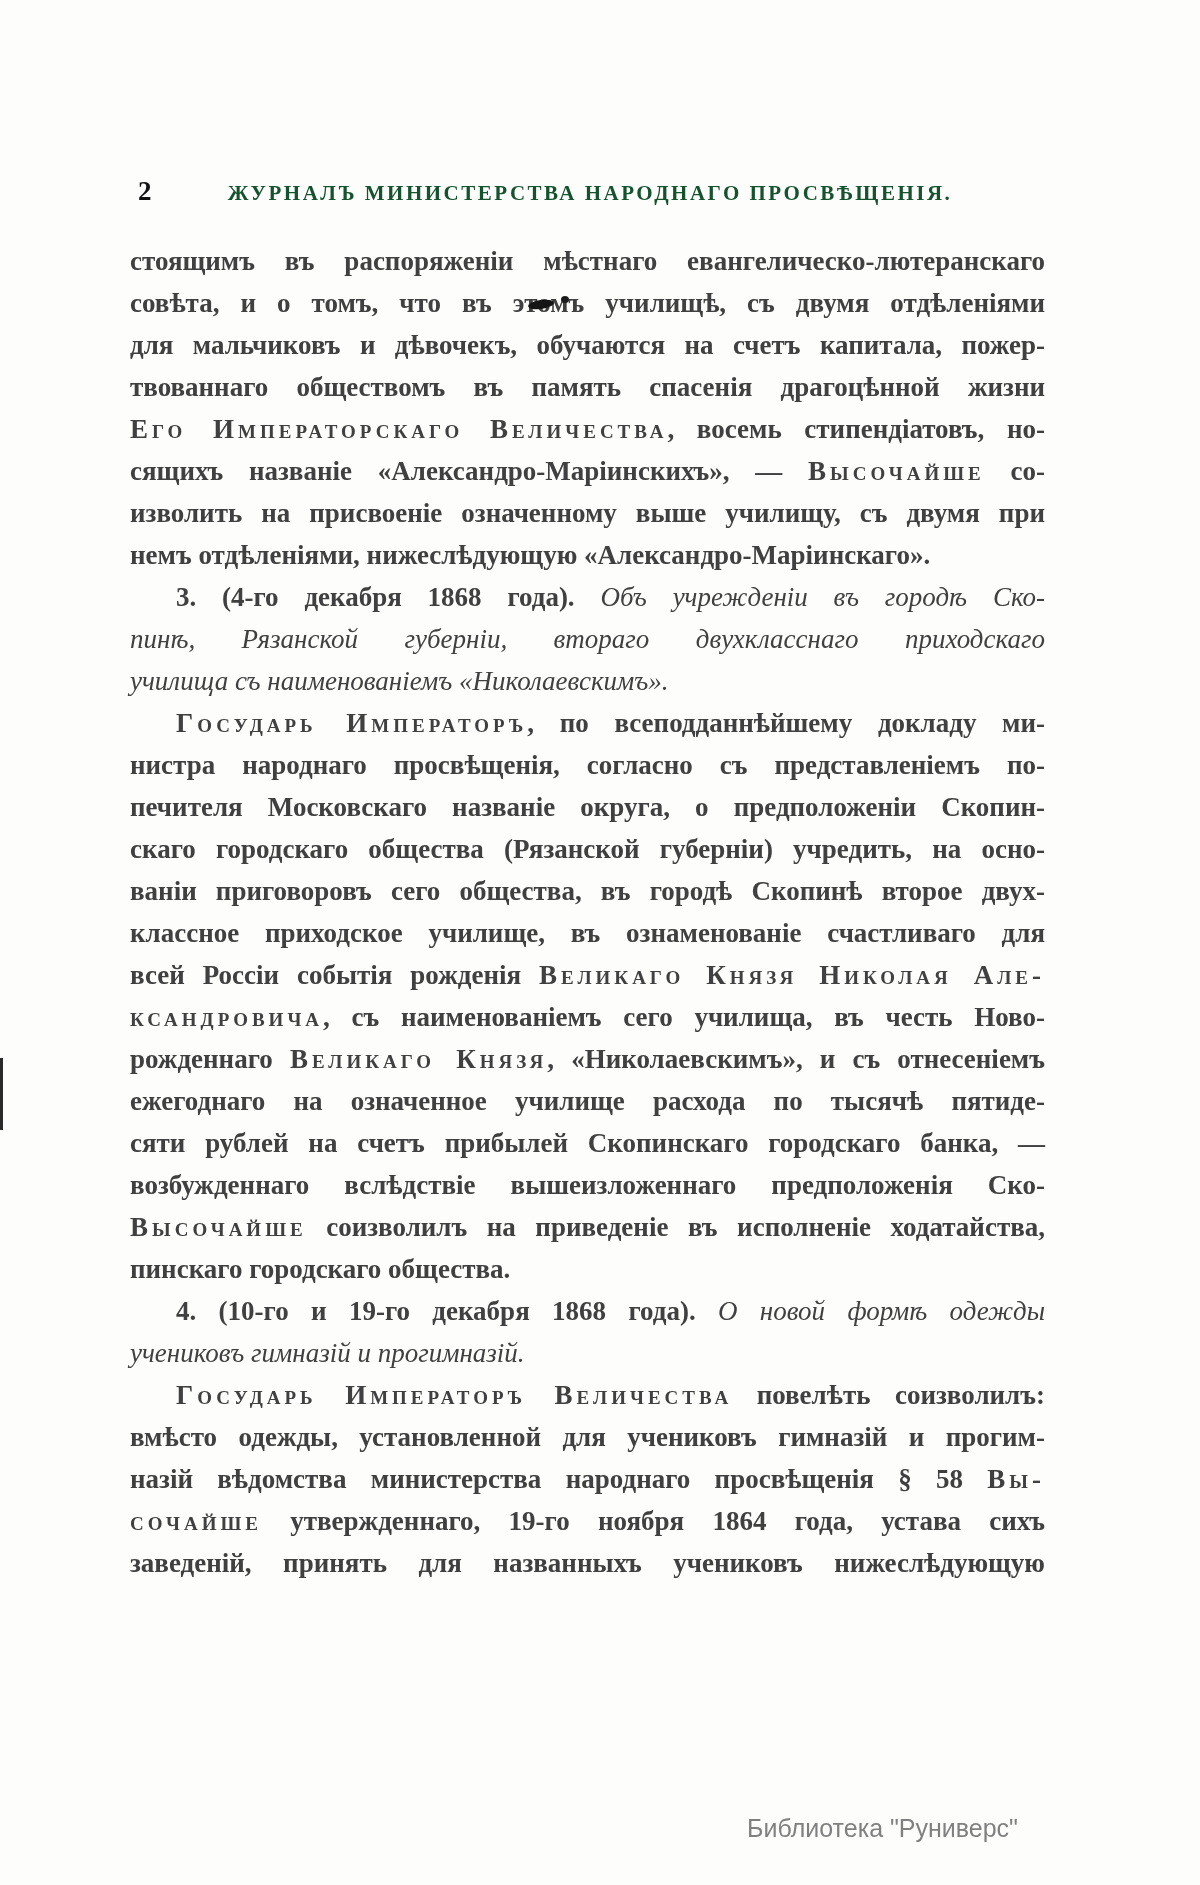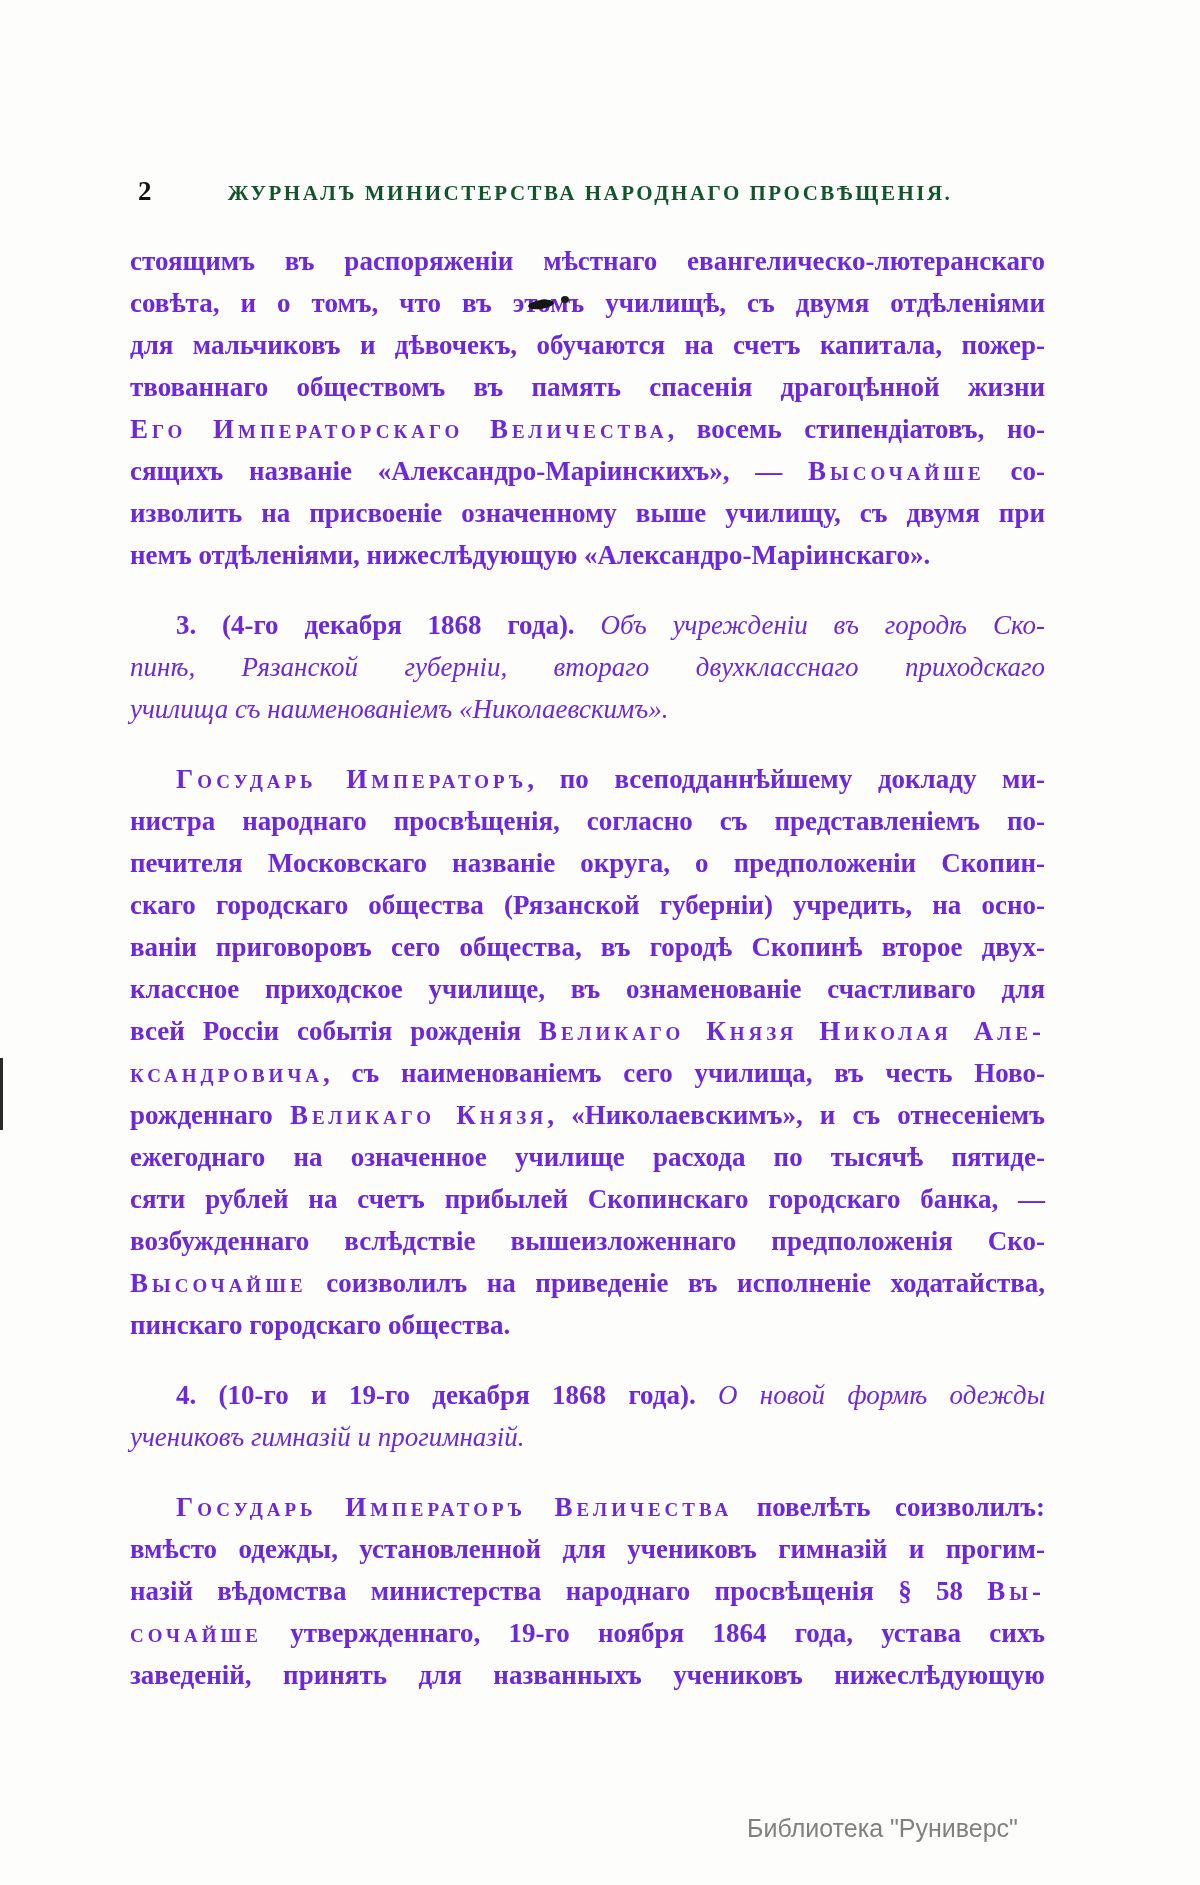--- a/index.html
+++ b/index.html
@@ -29,24 +29,24 @@
     letter-spacing: 2.5px;
     white-space: nowrap;
     color: #14532d;
   }
   .textbody {
     position: absolute;
     left: 130px;
     top: 240px;
     width: 915px;
   }
-  .block + .block { margin-top: 28px; }
+  .block + .block { }
   .tline {
     font: bold 27px/42px "Liberation Serif", serif;
-    color: #6d28d9;
+    color: #404040;
     text-align: justify;
   }
   .tline.j { text-align-last: justify; }
   .tline.ind { text-indent: 46px; }
   .sc { font-variant: small-caps; letter-spacing: 4px; }
   .it { font-style: italic; font-weight: normal; }
   .watermark {
     position: absolute;
     top: 1814px;
     right: 182px;

